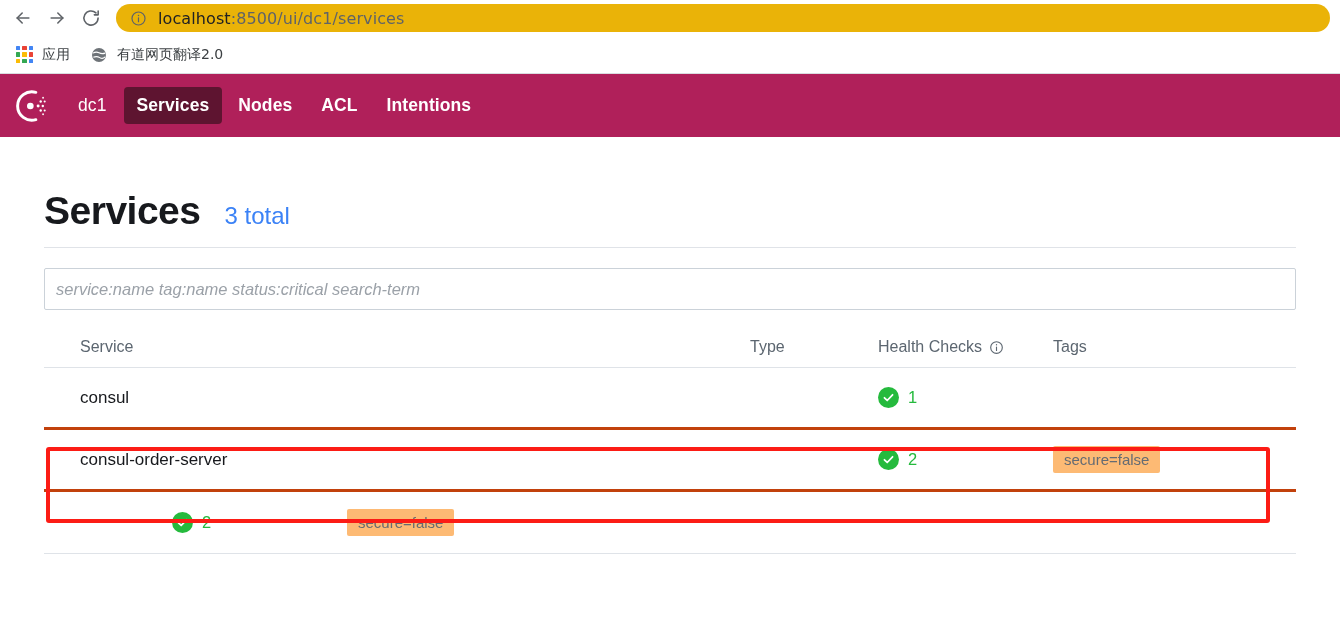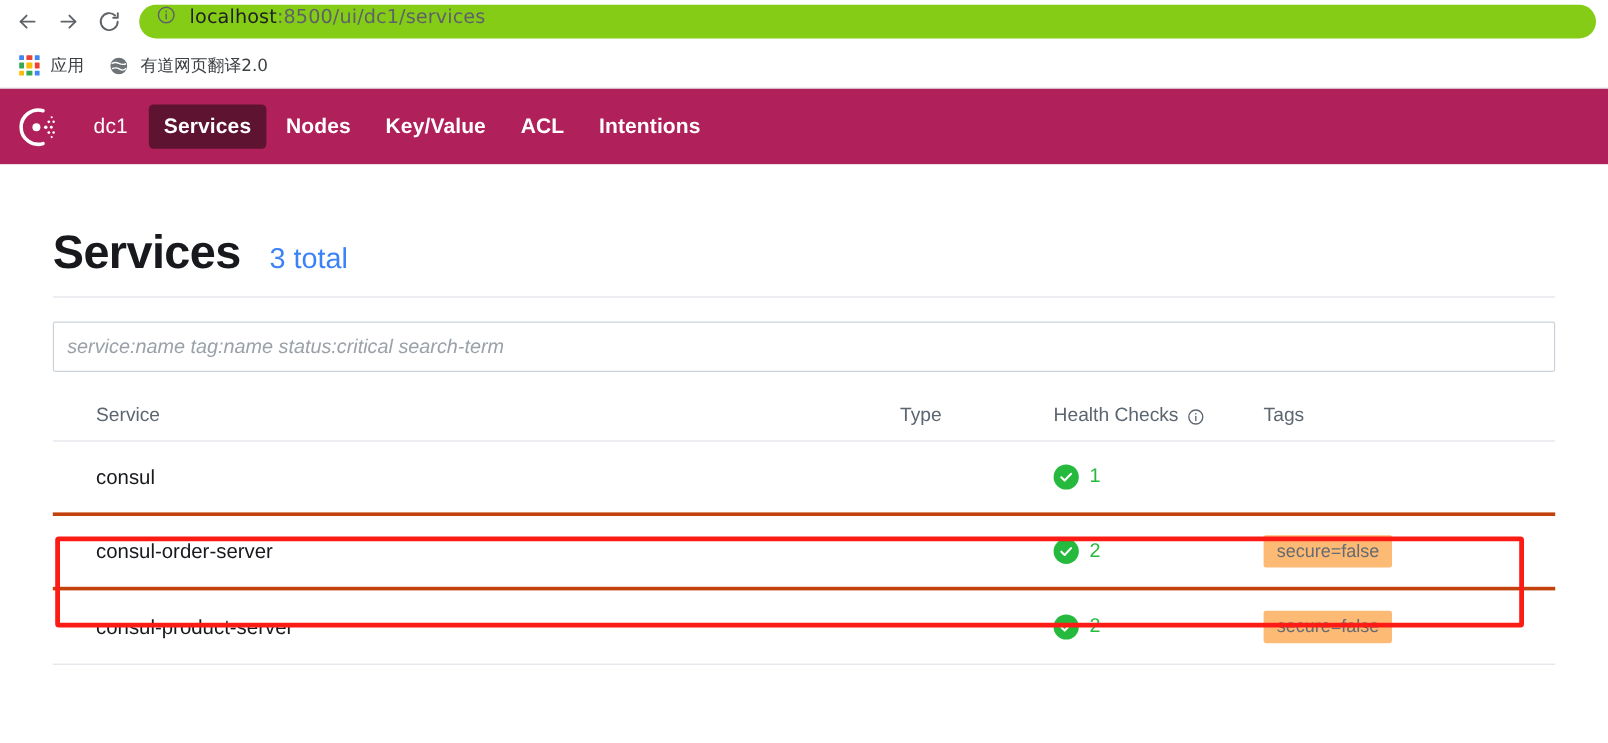--- a/index.html
+++ b/index.html
@@ -34,24 +34,24 @@
     justify-content: center;
     color: #5f6368;
     flex: 0 0 auto;
   }
   .nav-btn svg { display: block; }
 
   .omnibox {
     flex: 1 1 auto;
     height: 28px;
     margin-left: 8px;
-    background: #84cc16;
+    background: #eab308;
     border-radius: 14px;
     display: flex;
-    align-items: flex-start;
+    align-items: center;
     padding: 0 14px;
     overflow: hidden;
   }
 
   .omnibox-info {
     width: 17px;
     height: 17px;
     flex: 0 0 auto;
     margin-right: 11px;
     color: #5f6368;
@@ -362,21 +362,20 @@
       <circle cx="32.3" cy="24.7" r="1.1" fill="#ffffff"></circle>
       <circle cx="30.6" cy="11.3" r="0.95" fill="#ffffff"></circle>
       <circle cx="30.6" cy="28.7" r="0.95" fill="#ffffff"></circle>
     </svg>
   </span>
 
   <span class="nav-link dc">dc1</span>
 
   <span class="nav-link active">Services</span>
   <span class="nav-link">Nodes</span>
-  <span class="nav-link">Key/Value</span>
   <span class="nav-link">ACL</span>
   <span class="nav-link">Intentions</span>
 </div>
 
 <div class="page">
  <div class="page-inner">
 
   <div class="page-title-row">
     <span class="page-title">Services</span>
     <span class="page-total">3 total</span>
@@ -432,23 +431,20 @@
           </svg>
         </span>
         <span class="health-count">2</span>
       </div>
       <div class="col-tags">
         <span class="tag-chip">secure=false</span>
       </div>
     </div>
 
     <div class="svc-row">
-      <div class="col-service">
-        <span class="svc-name">consul-product-server</span>
-      </div>
       <div class="col-type"></div>
       <div class="col-health health-cell">
         <span class="check-badge">
           <svg width="13" height="13" viewBox="0 0 24 24" fill="none" stroke="#ffffff" stroke-width="3.2" stroke-linecap="round" stroke-linejoin="round">
             <polyline points="4.5 12.5 9.6 17.5 19.5 7"></polyline>
           </svg>
         </span>
         <span class="health-count">2</span>
       </div>
       <div class="col-tags">

